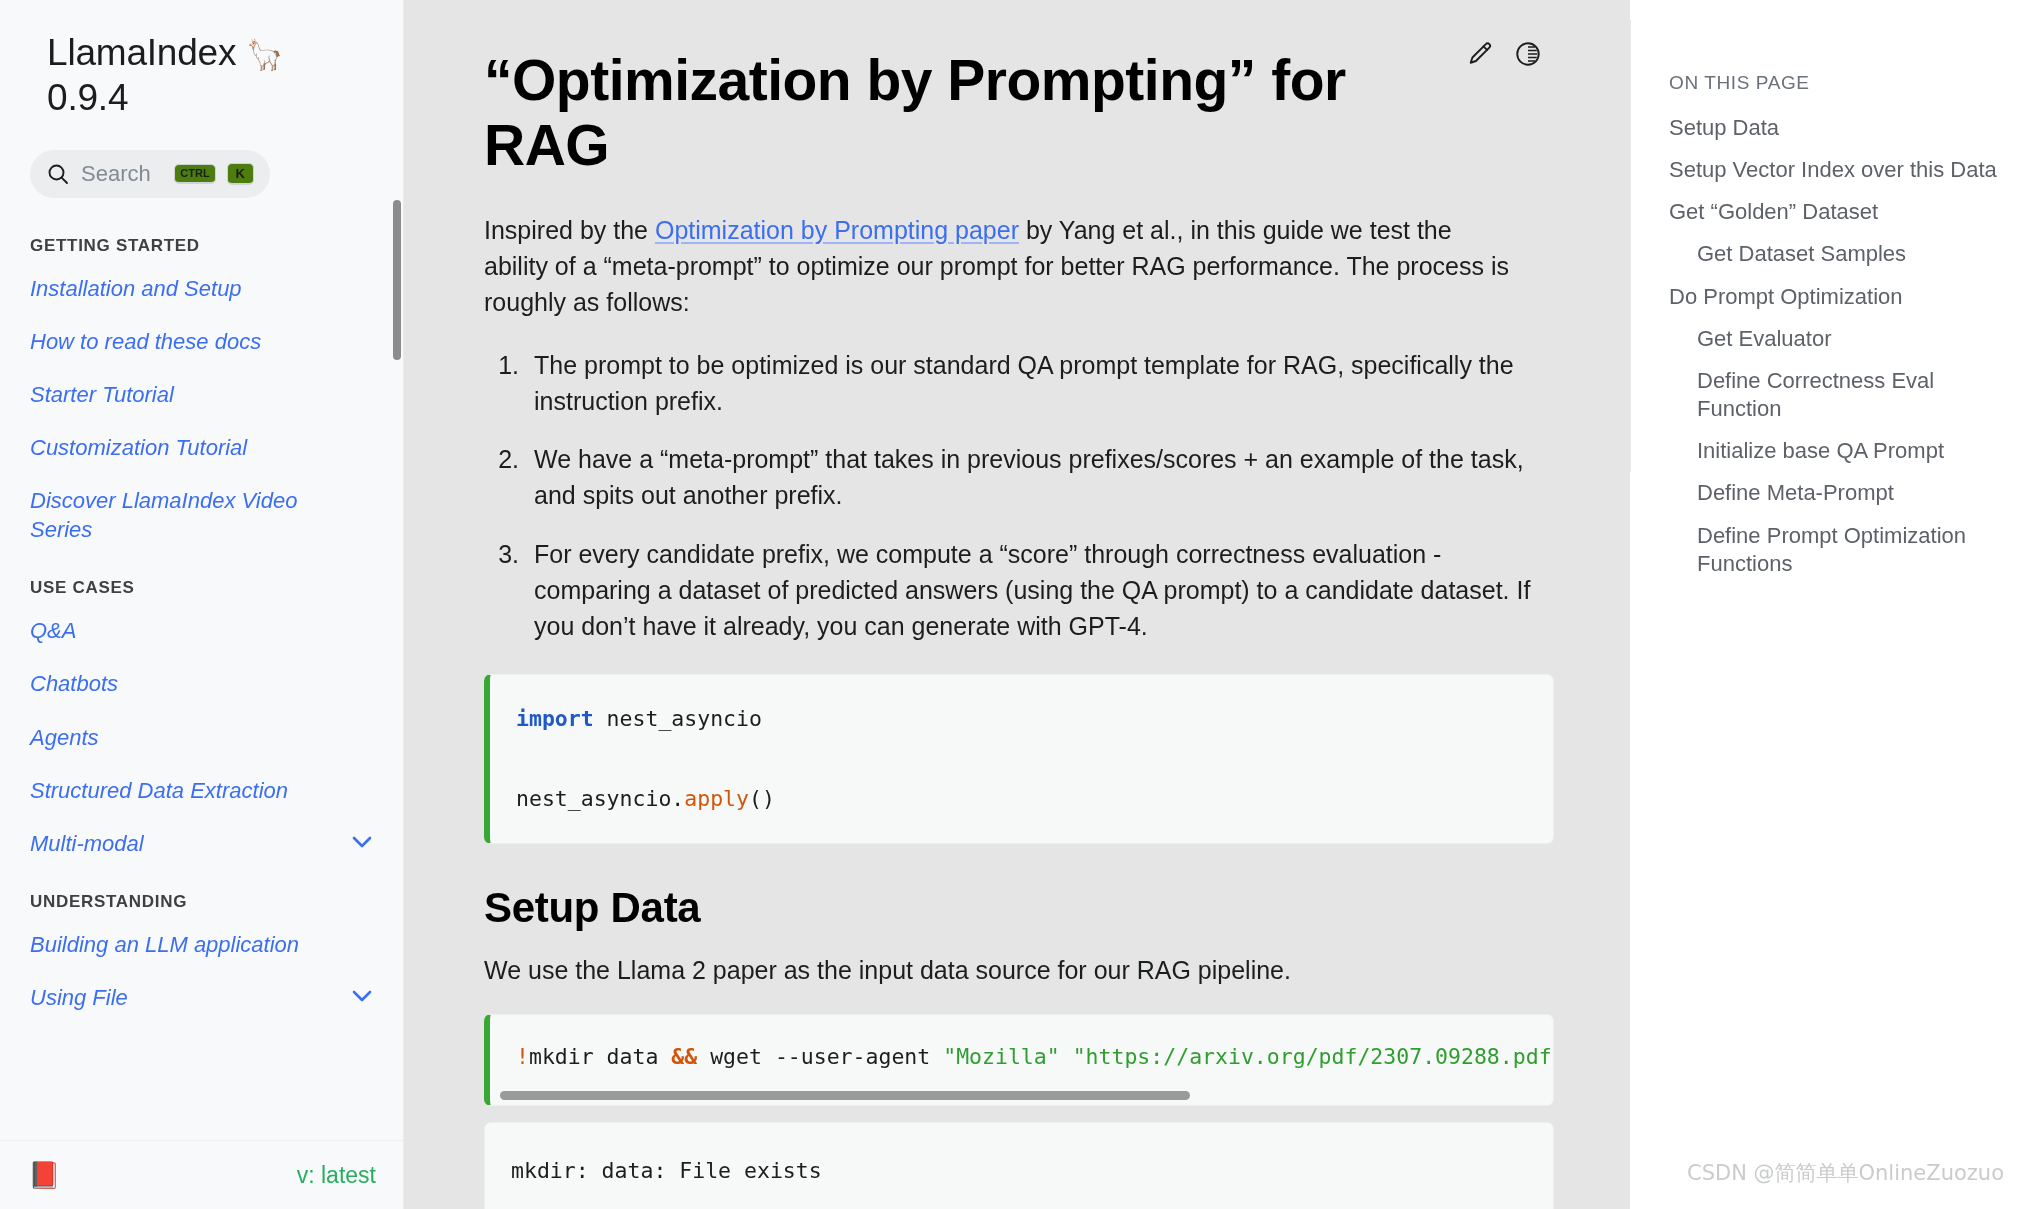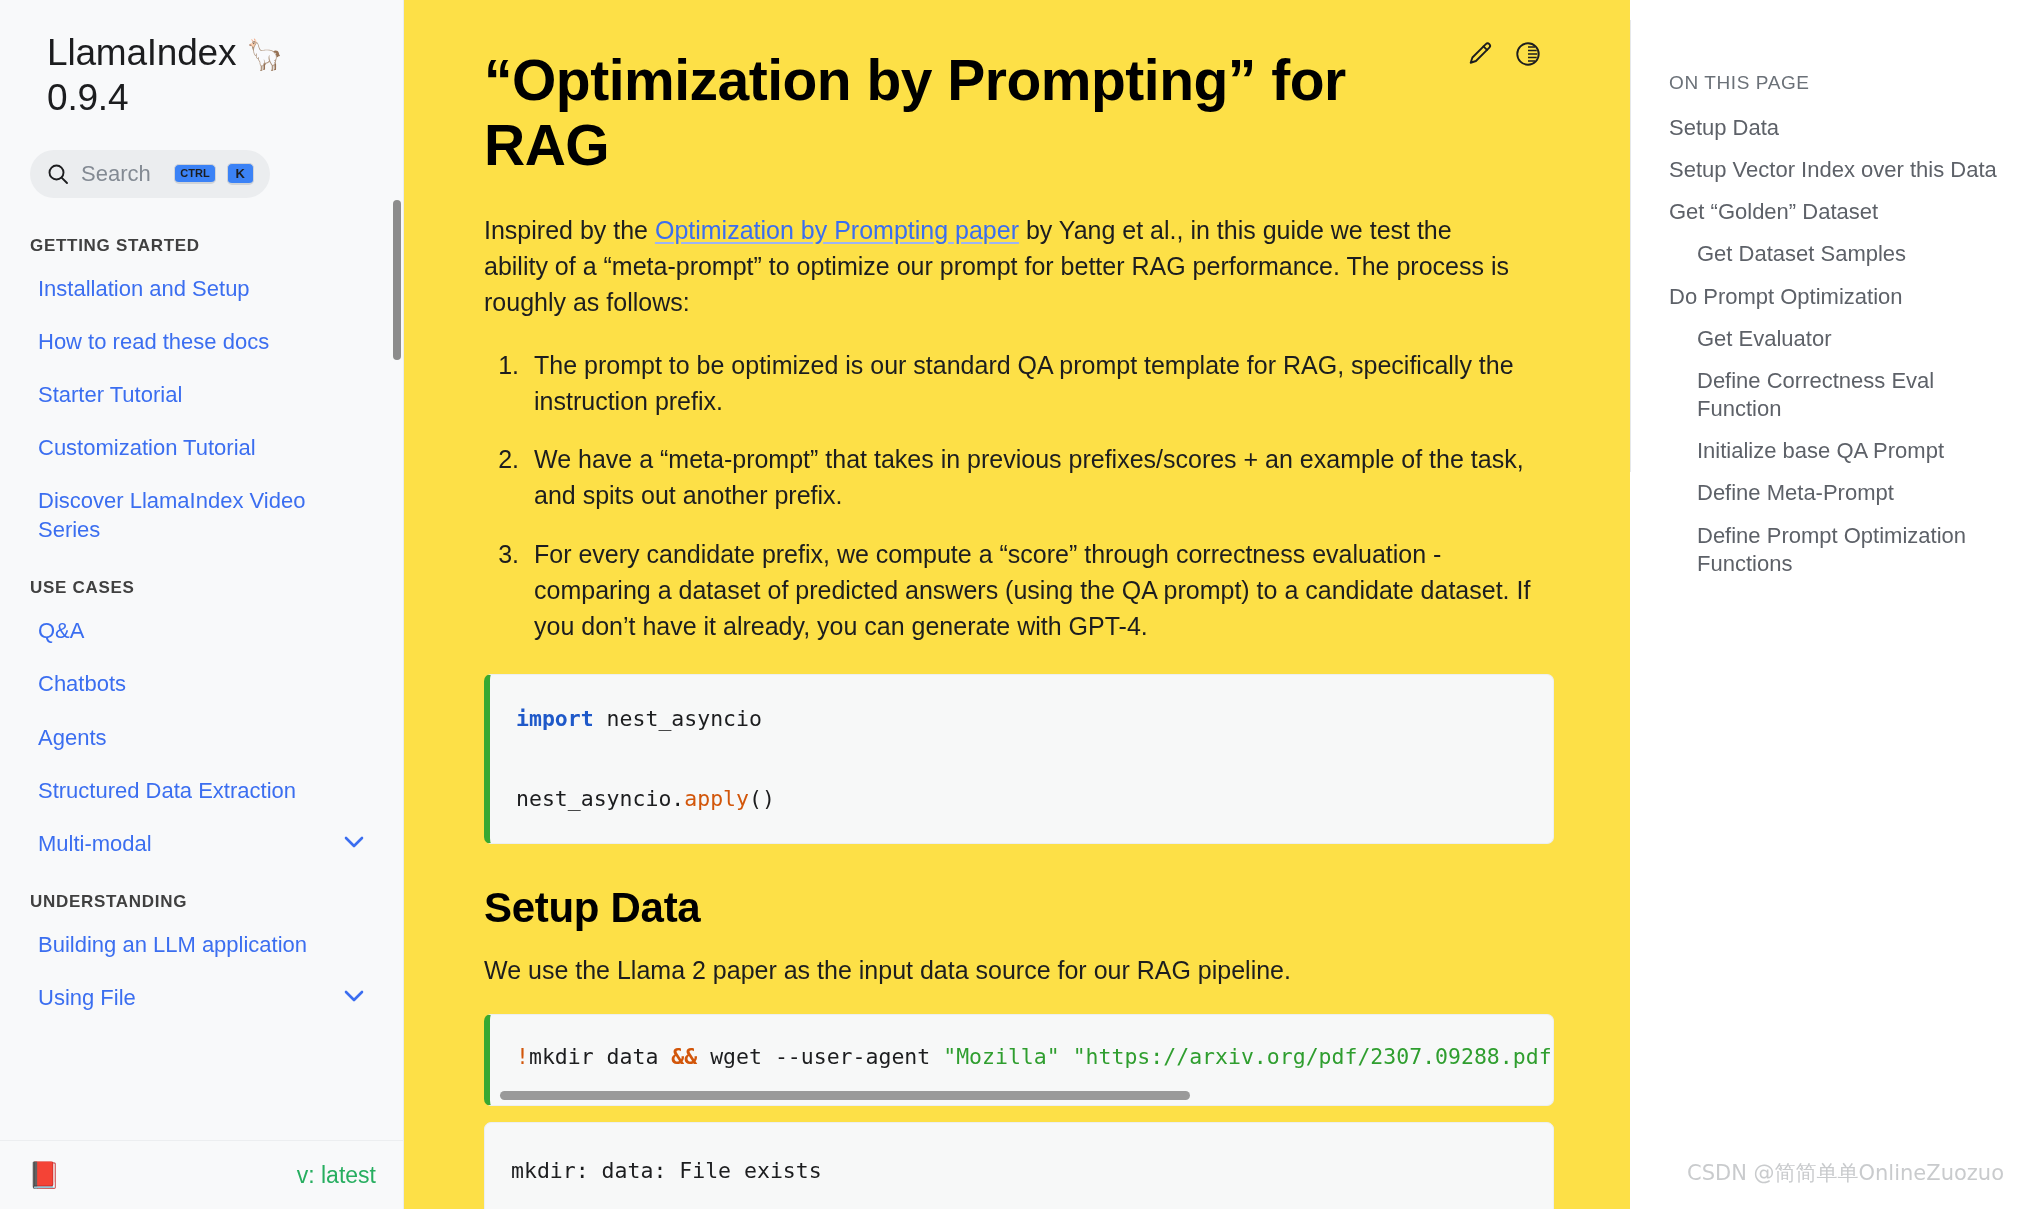--- a/index.html
+++ b/index.html
@@ -39,21 +39,21 @@
     border-radius: 24px;
     display: flex;
     align-items: center;
     padding: 0 16px;
     gap: 11px;
     width: 240px;
   }
   .search-ico { width: 24px; height: 24px; flex: 0 0 24px; }
   .search-ph { color: #838a93; font-size: 22px; flex: 1; }
   .kbd {
-    background: #3b82f6;
+    background: #4d7c0f;
     border: 1px solid #cfd3d8;
     border-bottom-width: 2px;
     border-radius: 5px;
     font-size: 11px;
     font-weight: 700;
     color: #1c1d1f;
     padding: 3px 5px;
     line-height: 1;
     font-family: "Liberation Sans", sans-serif;
   }
@@ -66,23 +66,24 @@
     letter-spacing: 0.7px;
     color: #404040;
     padding: 0 30px;
     margin-bottom: 18px;
     text-transform: uppercase;
   }
   .nav-item {
     display: flex;
     align-items: flex-start;
     justify-content: space-between;
-    padding: 0 38px;
+    padding: 0 30px;
     margin-bottom: 24px;
     cursor: pointer;
+    font-style: italic;
   }
   .nav-item .lbl {
     font-size: 22px;
     color: #3b6ef0;
     line-height: 1.32;
     max-width: 295px;
   }
   .chev { flex: 0 0 22px; margin-top: 6px; }
   .nav-group { margin-bottom: 34px; }
 
@@ -111,21 +112,21 @@
   .book-ico { font-size: 26px; line-height: 1; }
   .ver { color: #27ae60; font-size: 23px; }
 
   
   .main {
     flex: 1 1 auto;
     padding: 34px 70px 0 80px;
     position: relative;
     overflow: hidden;
     height: 1209px;
-    background: #fde047;
+    background: #e5e5e5;
   }
   .page-actions {
     position: absolute;
     right: 88px;
     top: 40px;
     display: flex;
     gap: 20px;
     align-items: center;
   }
   .act-btn { width: 28px; height: 28px; cursor: pointer; }

